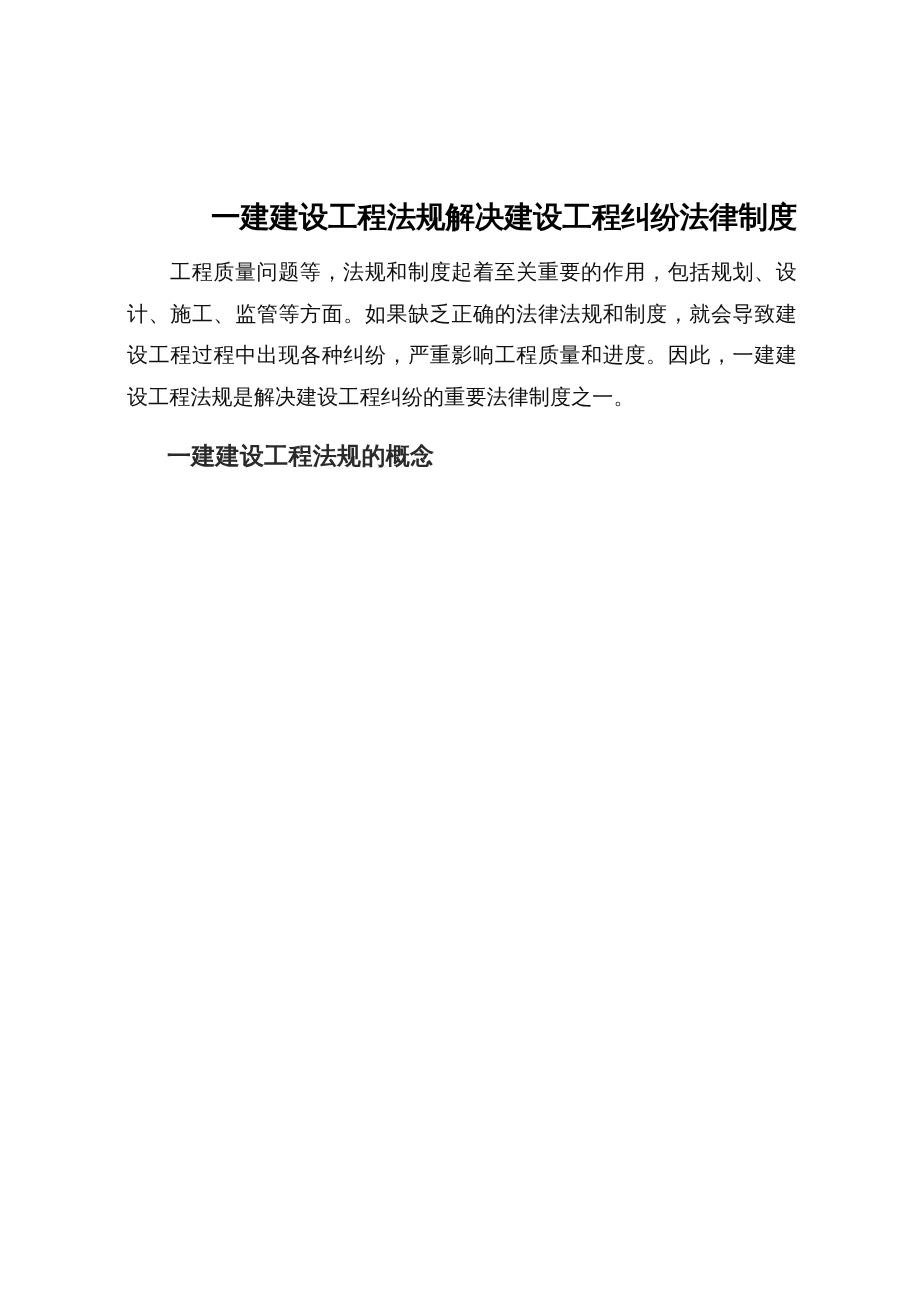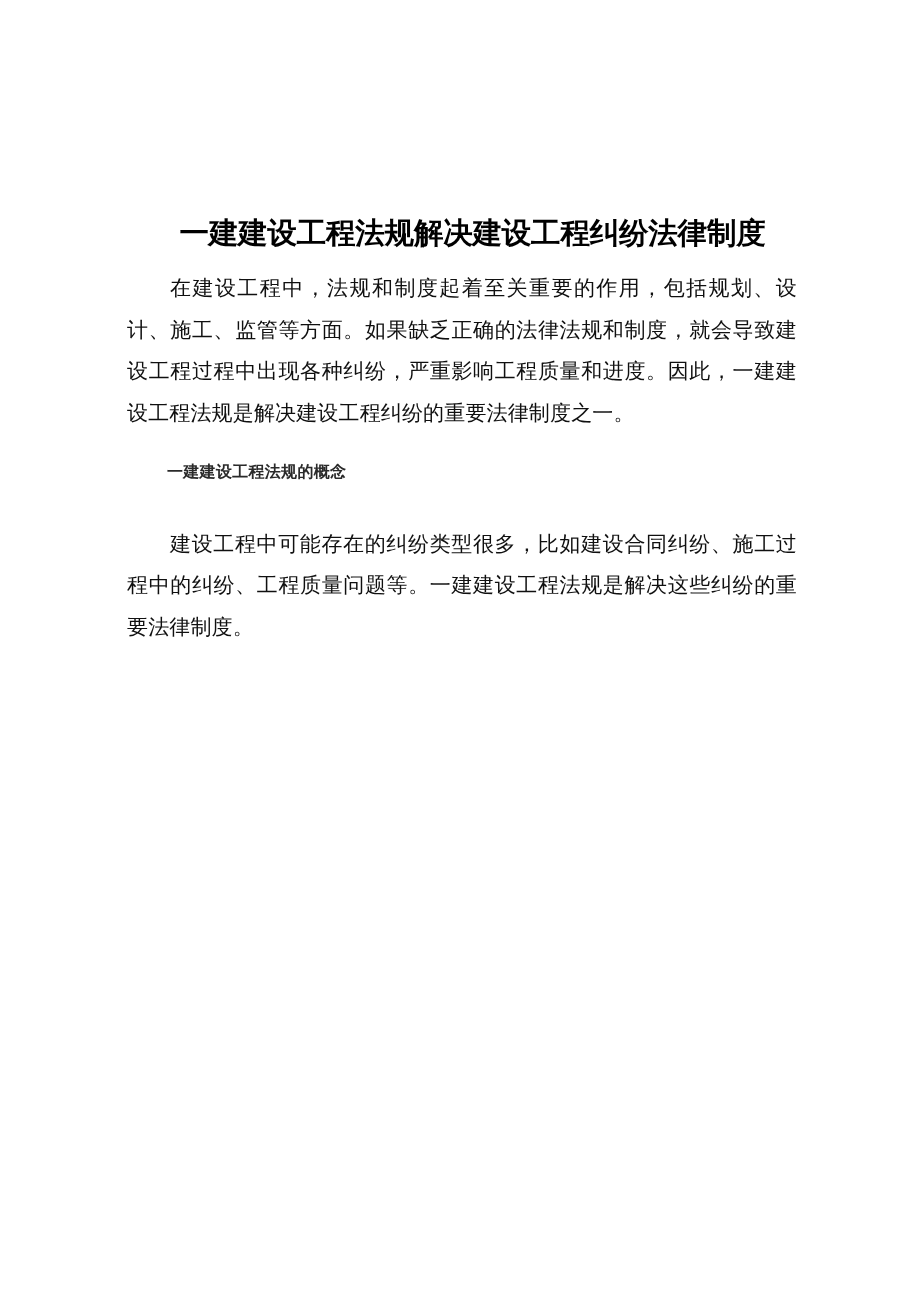--- a/index.html
+++ b/index.html
@@ -32,75 +32,74 @@
   }
 
   
   .doc-title {
     font-family: "DejaVu Sans", "Liberation Sans", sans-serif;
     font-weight: 700;
     font-size: 29.5px;
     line-height: 42px;
     letter-spacing: -0.2px;
     color: #000000;
-    text-align: center;
-    margin: 16px 0 14px 21px;
+    text-align: right;
+    margin: 0 0 14px 21px;
     white-space: nowrap;
   }
 
   
   .para {
     font-family: "DejaVu Serif", "Liberation Serif", serif;
     font-size: 21px;
     line-height: 41.5px;
     color: #101010;
     text-align: justify;
     text-justify: inter-ideograph;
     text-indent: 43px;
     margin: 0 0 7px 0;
     letter-spacing: 0.15px;
     word-break: break-all;
   }
 
   
   .subheading {
     font-family: "DejaVu Serif", "Liberation Serif", serif;
-    font-size: 16px;
+    font-size: 24px;
     line-height: 41.5px;
     color: #2a2a2a;
     text-align: left;
     text-indent: 40px;
     margin: 3px 0 3px 0;
     letter-spacing: 0.3px;
     white-space: nowrap;
   }
 
   .spacer-sm { height: 7px; }
 </style>
 </head>
 <body>
 
 <div class="page">
   <div class="content">
 
     <h1 class="doc-title">一建建设工程法规解决建设工程纠纷法律制度</h1>
 
-    <p class="para">在建设工程中，法规和制度起着至关重要的作用，包括规划、设计、施工、监管等方面。如果缺乏正确的法律法规和制度，就会导致建设工程过程中出现各种纠纷，严重影响工程质量和进度。因此，一建建设工程法规是解决建设工程纠纷的重要法律制度之一。</p>
+    <p class="para">工程质量问题等，法规和制度起着至关重要的作用，包括规划、设计、施工、监管等方面。如果缺乏正确的法律法规和制度，就会导致建设工程过程中出现各种纠纷，严重影响工程质量和进度。因此，一建建设工程法规是解决建设工程纠纷的重要法律制度之一。</p>
 
     <div class="spacer-sm"></div>
 
     <h2 class="subheading">一建建设工程法规的概念</h2>
 
     <div class="spacer-sm"></div>
 
 
     <div class="spacer-sm"></div>
 
 
     <div class="spacer-sm"></div>
 
 
     <div class="spacer-sm"></div>
 
-    <p class="para">建设工程中可能存在的纠纷类型很多，比如建设合同纠纷、施工过程中的纠纷、工程质量问题等。一建建设工程法规是解决这些纠纷的重要法律制度。</p>
 
   </div>
 </div>
 
 </body></html>

